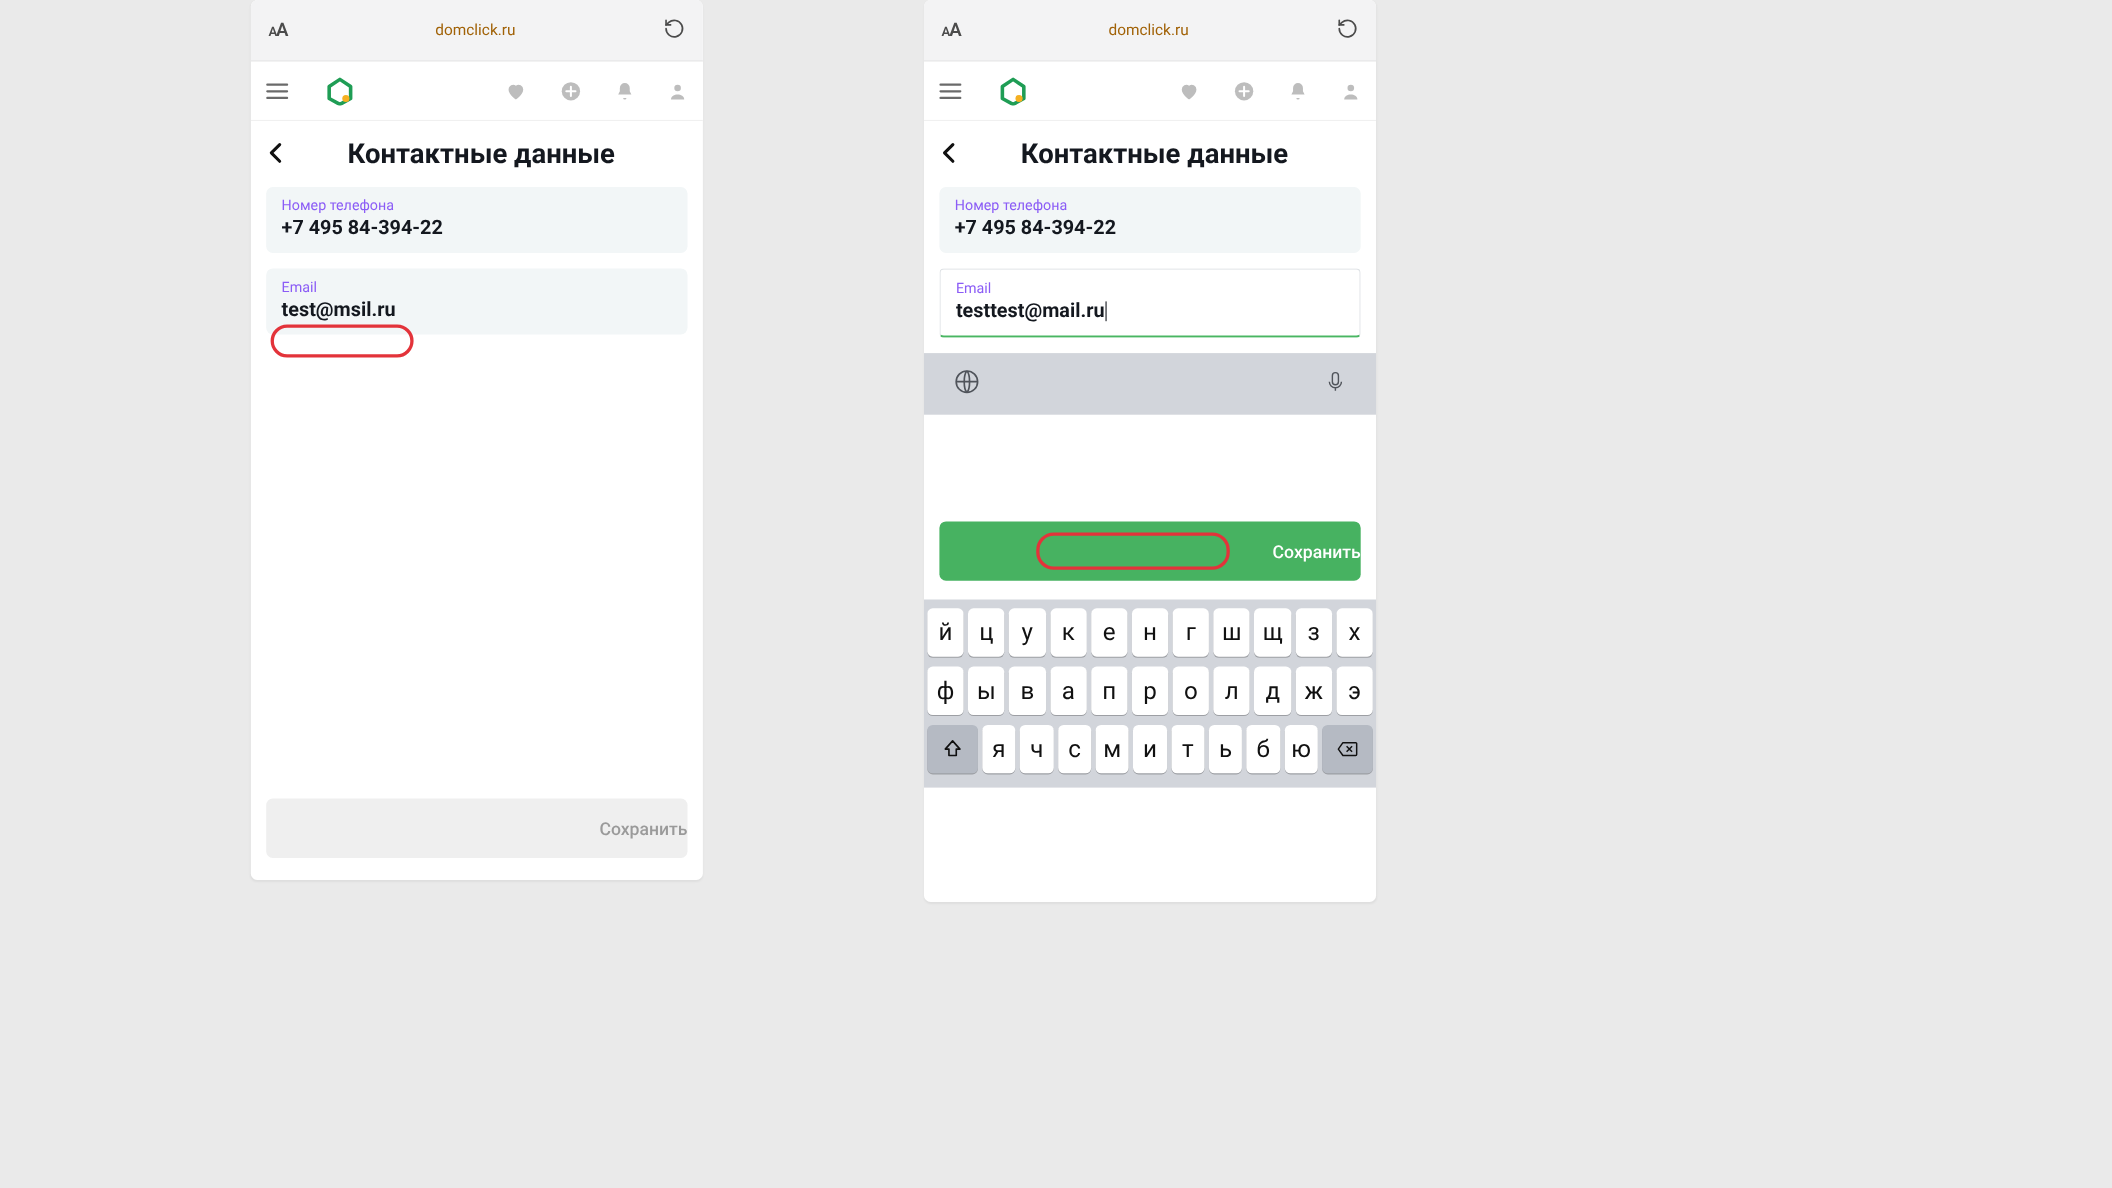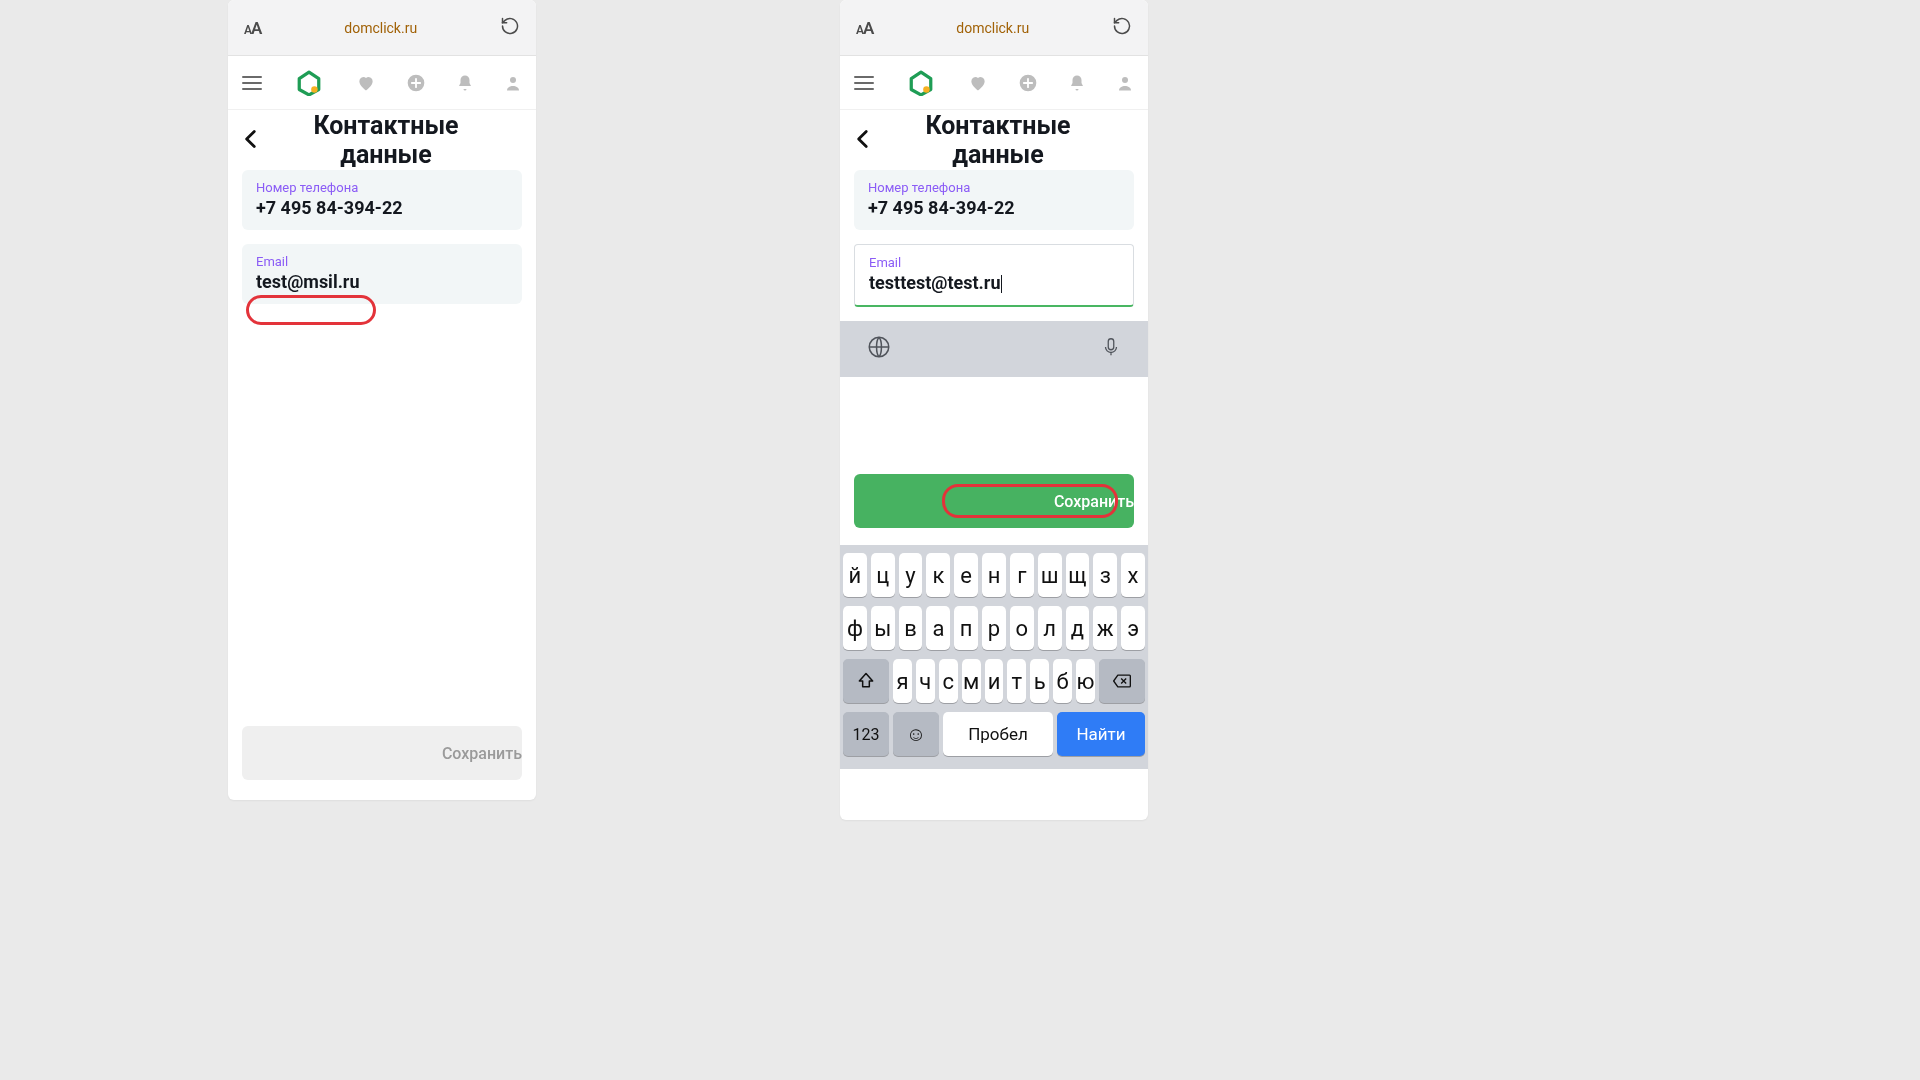--- a/index.html
+++ b/index.html
@@ -2,21 +2,21 @@
 <html><head>
 <meta charset="utf-8">
 <style>
 * { margin: 0; padding: 0; box-sizing: border-box; font-family: -apple-system, BlinkMacSystemFont, "Segoe UI", Roboto, Helvetica, Arial, sans-serif; }
 html, body { width: 1920px; height: 1080px; background: #eaeaea; overflow: hidden; }
 
 .stage { width: 1920px; height: 1080px; position: relative; }
 
 .phone {
   position: absolute;
-  width: 308px;
+  width: 411px;
   background: #fff;
   top: 0px;
   bottom: 0px;
   border-radius: 6px;
   overflow: hidden;
   box-shadow: 0 1px 2px rgba(0,0,0,0.05);
 }
 .phone.left { left: 228px; height: 800px; }
 .phone.right { left: 840px; height: 820px; }
 
@@ -277,21 +277,21 @@
       <div class="page-title">Контактные данные</div>
     </div>
 
     <div class="content">
       <div class="field">
         <div class="field-label">Номер телефона</div>
         <div class="field-value">+7 495 84-394-22</div>
       </div>
       <div class="field editable">
         <div class="field-label">Email</div>
-        <div class="field-value"><span>testtest@test.ru</span><span class="caret"></span></div>
+        <div class="field-value"><span>testtest@mail.ru</span><span class="caret"></span></div>
       </div>
     </div>
 
     <div class="save-wrap">
       <div class="save-btn enabled">
         <span>Сохранить</span>
       </div>
     </div>
     <div class="red-annot" style="left:102px; top:484px; width:176px; height:34px;"></div>
 
@@ -339,26 +339,20 @@
             <div class="key">б</div>
             <div class="key">ю</div>
           </div>
         <div class="kmod">
           <svg width="24" height="20" viewBox="0 0 24 24" fill="none" stroke="#111" stroke-width="1.6" stroke-linejoin="round">
               <path d="M7 5 L21 5 Q22 5 22 6 L22 18 Q22 19 21 19 L7 19 L2 12 Z"></path>
               <path d="M11 9 L17 15 M17 9 L11 15"></path>
             </svg>
         </div>
       </div>
-      <div class="krow">
-        <div class="k123">123</div>
-        <div class="kemoji">☺</div>
-        <div class="kspace">Пробел</div>
-        <div class="kfind">Найти</div>
-      </div>
     </div>
     <div class="kb-bottom-bar">
       <span>
         <svg width="26" height="26" viewBox="0 0 24 24" fill="none" stroke="currentColor" stroke-width="1.4">
             <circle cx="12" cy="12" r="9"></circle>
             <path d="M3 12h18M12 3c3 3 3 15 0 18M12 3c-3 3-3 15 0 18"></path>
           </svg>
       </span>
       <span>
         <svg width="22" height="26" viewBox="0 0 24 24" fill="none" stroke="currentColor" stroke-width="1.4">

